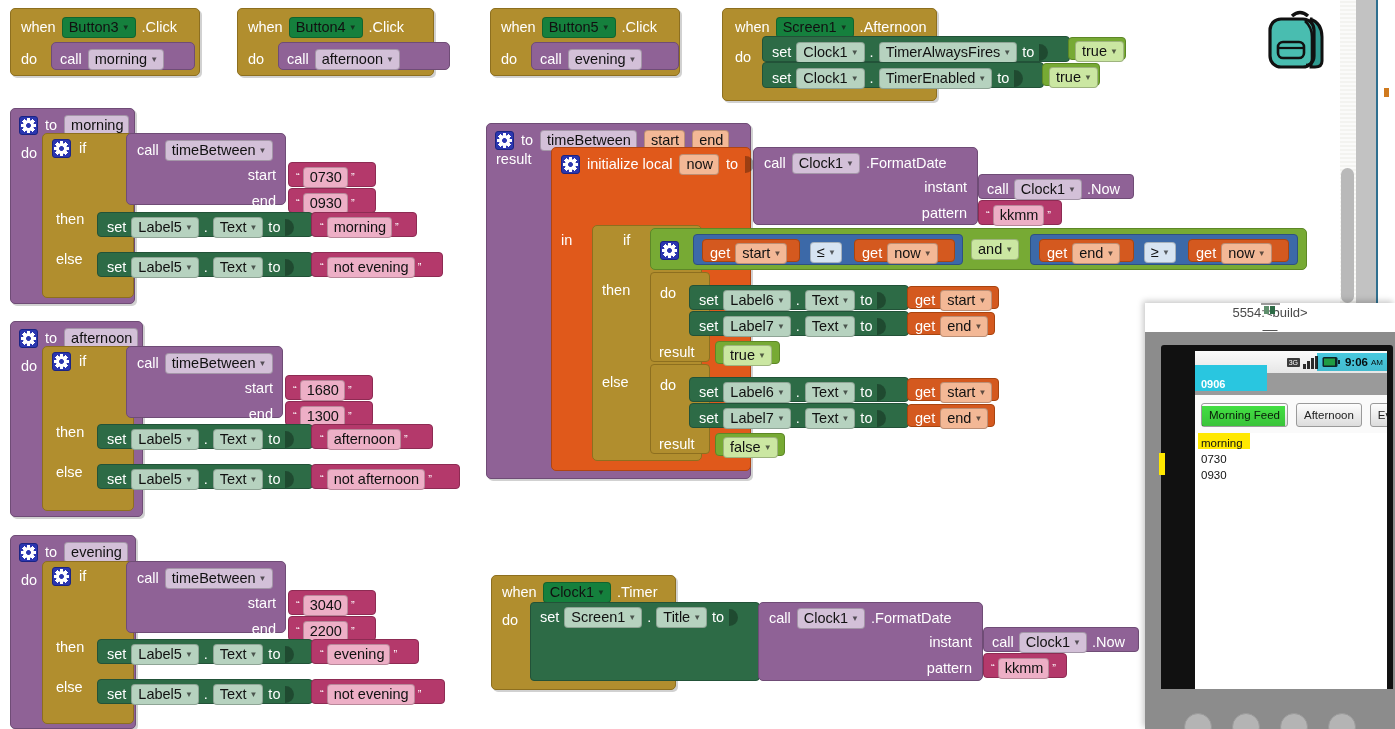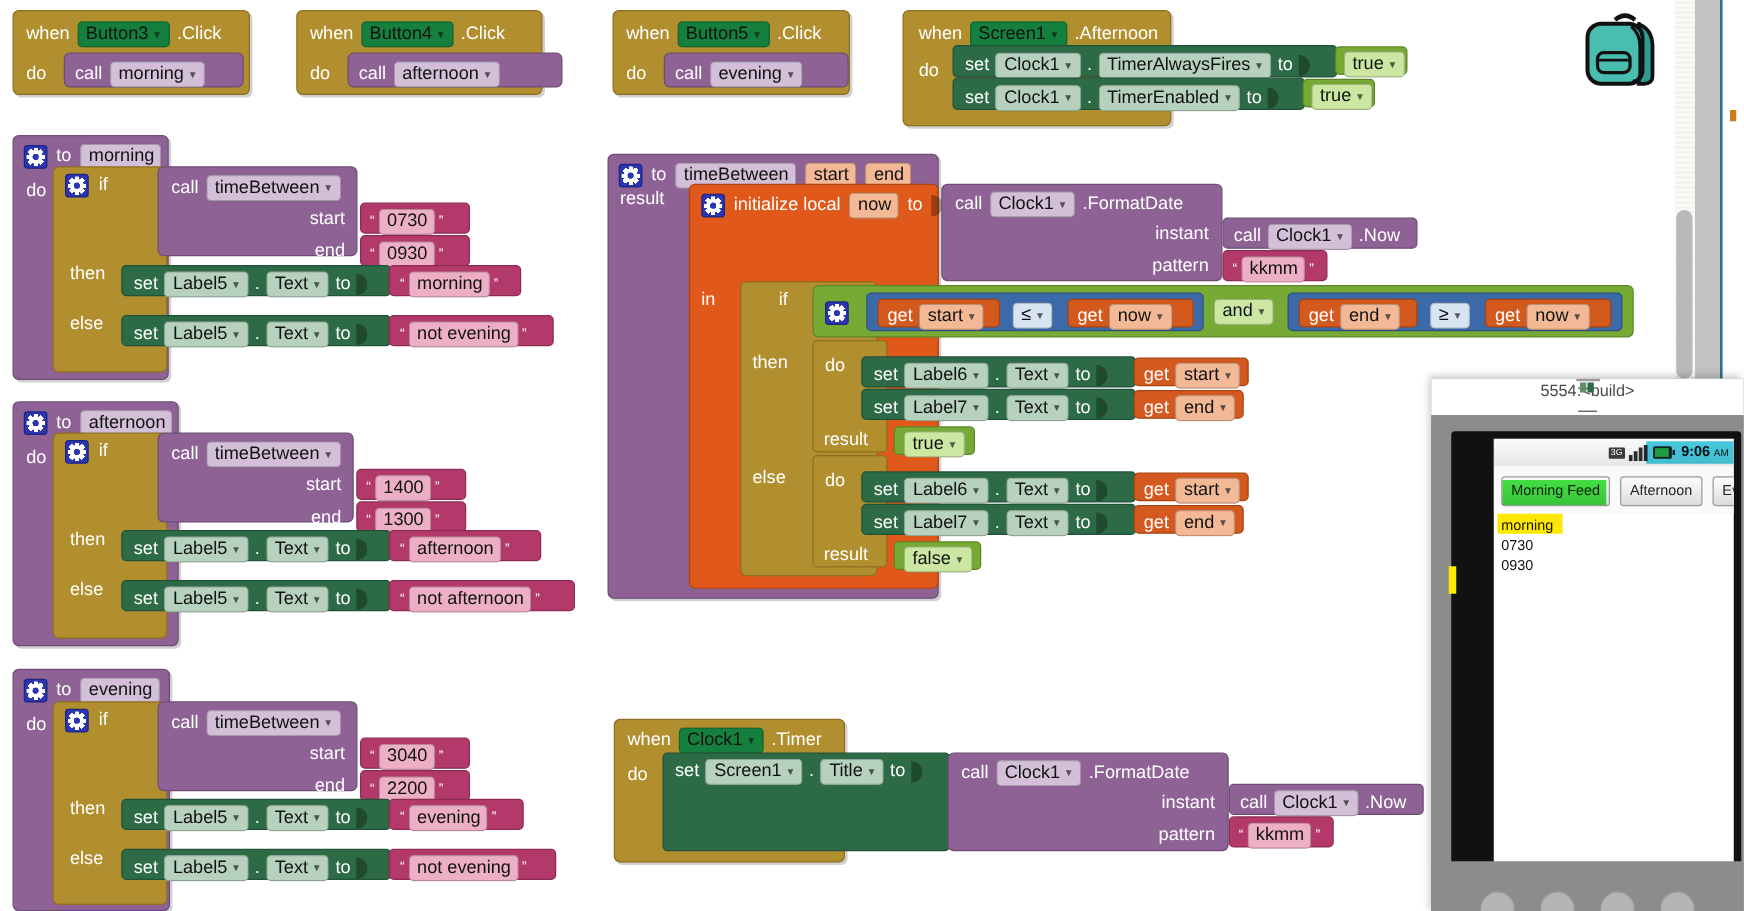--- a/index.html
+++ b/index.html
@@ -373,21 +373,21 @@
           <span class="caret">▼</span>
         </span>
     </div>
     <div class="lbl" style="position:absolute;right:9px;top:34px;">start</div>
     <div class="lbl" style="position:absolute;right:9px;top:60px;">end</div>
   </div>
   <div class="blk c-txt" style="left:285px;top:375px;width:88px;height:25px;border-radius:4px;">
     <div class="row" style="position:absolute;left:7px;top:4px;gap:3px;">
       <span class="lbl" style="font-size:11px;">“</span>
       <span class="fieldpill pill-txt">
-          <span>1400</span>
+          <span>1680</span>
         </span>
       <span class="lbl" style="font-size:11px;">”</span>
     </div>
   </div>
   <div class="blk c-txt" style="left:285px;top:401px;width:88px;height:25px;border-radius:4px;">
     <div class="row" style="position:absolute;left:7px;top:4px;gap:3px;">
       <span class="lbl" style="font-size:11px;">“</span>
       <span class="fieldpill pill-txt">
           <span>1300</span>
         </span>
@@ -905,20 +905,24 @@
               <rect x="0.5" y="1" width="15" height="10" rx="1.5" fill="#2b2b2b"></rect>
               <rect x="16" y="4" width="2" height="4" fill="#2b2b2b"></rect>
               <rect x="2" y="2.5" width="11" height="7" fill="#6fc14a"></rect>
             </svg>
             <span style="font-size:11.5px;font-weight:bold;color:#111;margin-left:2px;">9:06</span>
             <span style="font-size:8px;color:#111;">AM</span>
 
             <span style="position:absolute;right:0;top:2px;width:70px;height:18px;background:#29c6e0;opacity:.85;mix-blend-mode:multiply;"></span>
           </div>
 
+          <div class="titlebar">
+            <span style="position:absolute;left:0;top:-8px;width:72px;height:26px;background:#29c6e0;"></span>
+            <span style="font-size:11px;font-weight:bold;color:#fff;position:relative;z-index:2;">0906</span>
+          </div>
 
           <div class="btnrow">
             <span style="position:relative;display:inline-block;">
               <span class="abtn" style="display:inline-block;">Morning Feed</span>
               <span style="position:absolute;left:1px;top:3px;right:3px;height:20px;background:#2ee02e;
                            mix-blend-mode:multiply;opacity:.9;"></span>
             </span>
             <span class="abtn">Afternoon</span>
             <span class="abtn">Evening</span>
           </div>

